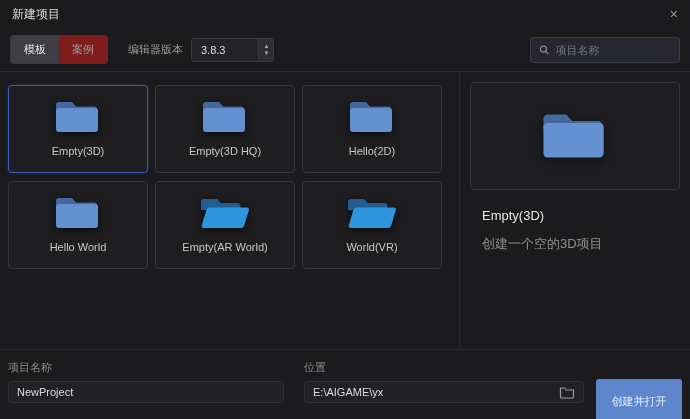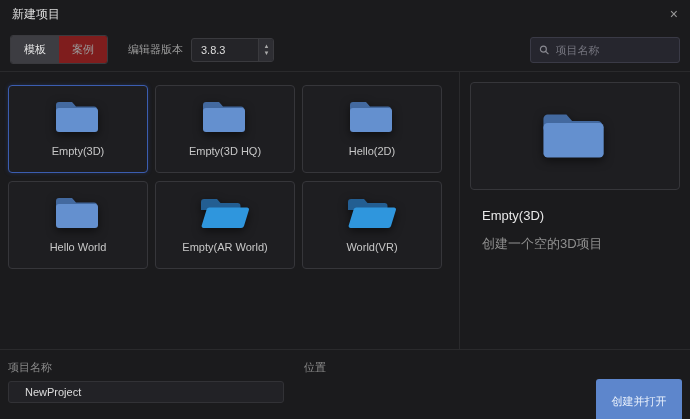--- a/index.html
+++ b/index.html
@@ -72,21 +72,21 @@
     position:absolute; left:0; right:0; bottom:0; height:70px;
     border-top:1px solid #2a2a2c; padding:10px 8px 0 8px;
     display:flex; gap:20px; align-items:flex-start;
   }
   .field { display:flex; flex-direction:column; gap:6px; }
   .field label { font-size:11px; color:#8a8a8a; }
   .name-field { width:276px; }
   .loc-field  { flex:1; }
   .input-box {
     background:#222226; border:1px solid #323236; border-radius:3px;
-    height:22px; display:flex; align-items:center; padding:0 16px; gap:6px;
+    height:22px; display:flex; align-items:center; padding:0 8px; gap:6px;
   }
   .input-box input {
     background:transparent; border:none; outline:none;
     color:#dddddd; font-size:11px; width:100%; font-family:inherit;
   }
   .browse { cursor:pointer; display:flex; align-items:center; }
   .create-btn {
     height:44px; width:86px; margin-top:19px; margin-left:-8px;
     background:#5d86cc; color:#eaf1fc; border:none; border-radius:3px;
     font-size:11px; font-family:inherit; cursor:pointer; flex:0 0 86px;
@@ -191,15 +191,23 @@
 
 <div class="footer">
   <div class="field name-field">
     <label>项目名称</label>
     <div class="input-box">
       <input value="NewProject" style="">
     </div>
   </div>
   <div class="field loc-field">
     <label>位置</label>
+    <div class="input-box">
+      <input value="E:\AIGAME\yx" style="">
+      <span class="browse">
+        <svg width="16" height="13" viewBox="0 0 16 13">
+          <path d="M1.5 2 h4 l1.5 2 h7.5 v7 a1 1 0 0 1 -1 1 h-11 a1 1 0 0 1 -1 -1 z" fill="none" stroke="#9a9aa2" stroke-width="1.2"></path>
+        </svg>
+      </span>
+    </div>
   </div>
   <button class="create-btn">创建并打开</button>
 </div>
 
 </body></html>

